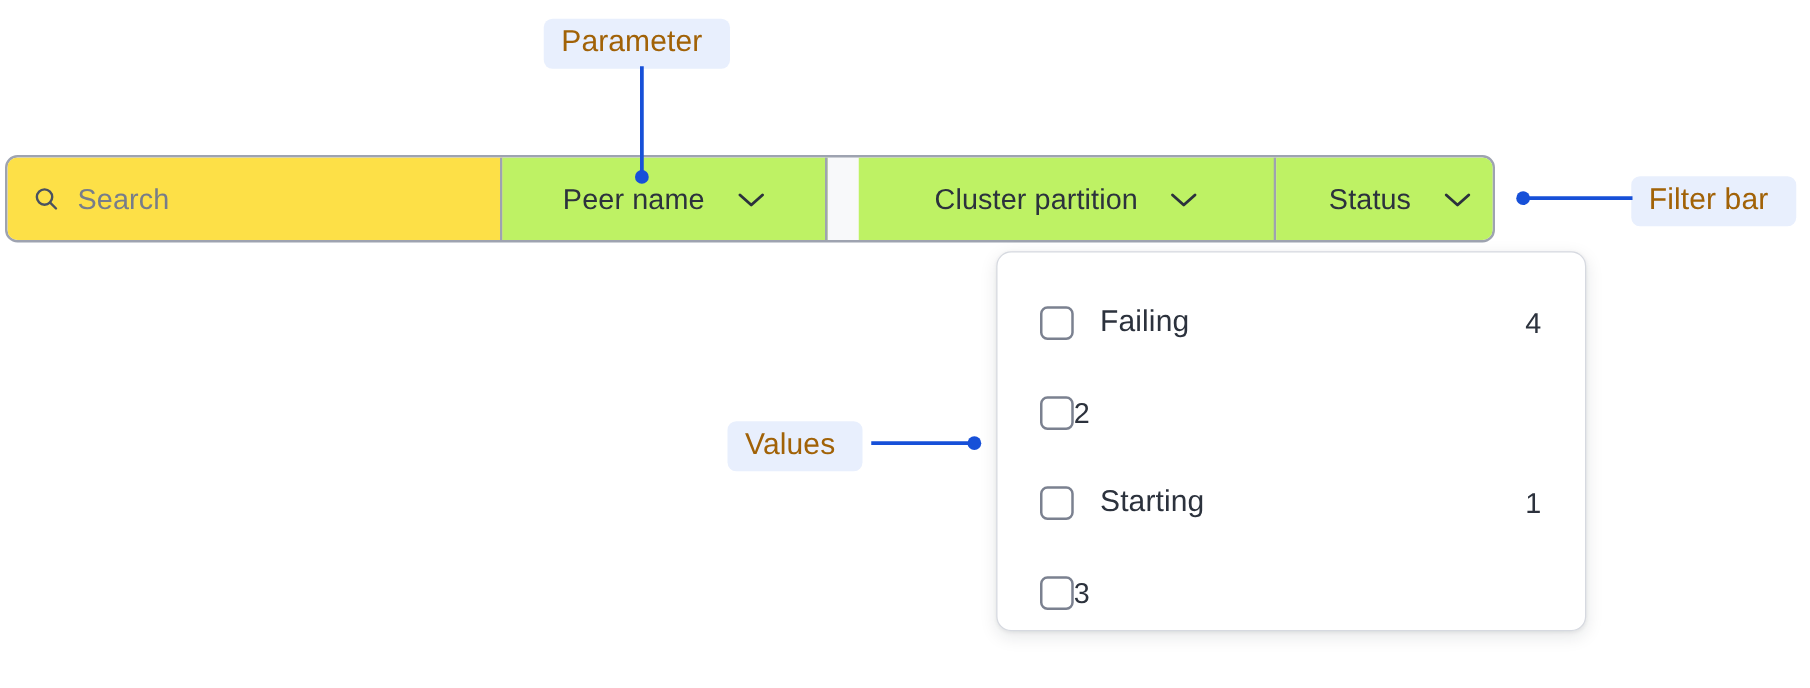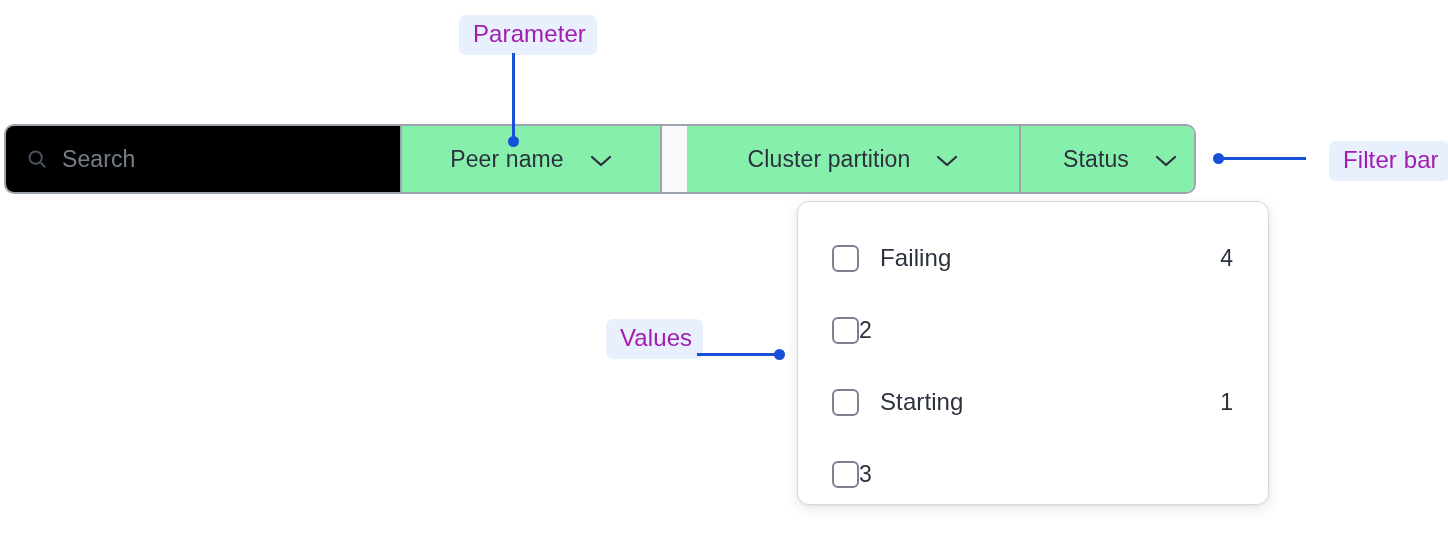--- a/index.html
+++ b/index.html
@@ -28,21 +28,21 @@
     align-items: stretch;
     border: 2px solid #9ea3b0;
     border-radius: 10px;
     background: #f8f9fa;
     overflow: hidden;
   }
 
   .search-cell {
     width: 396px;
     flex: 0 0 396px;
-    background: #000000;
+    background: #fde047;
     display: flex;
     align-items: center;
     gap: 14px;
     padding: 0 20px;
     box-sizing: border-box;
     border-right: 2px solid #9ea3b0;
   }
   .search-icon {
     flex: 0 0 auto;
     width: 22px;
@@ -51,21 +51,21 @@
     color: #4a5160;
   }
   .search-placeholder {
     font-size: 23px;
     color: #777d8a;
     letter-spacing: 0.1px;
     white-space: nowrap;
   }
 
   .dropdown-cell {
-    background: #86efac;
+    background: #bef264;
     display: flex;
     align-items: center;
     justify-content: center;
     gap: 26px;
     padding: 0 24px;
     box-sizing: border-box;
     border-right: 2px solid #9ea3b0;
     white-space: nowrap;
   }
   .dropdown-cell:last-child { border-right: none; }
@@ -128,32 +128,31 @@
     font-size: 23px;
     color: #2c323d;
     text-align: right;
     flex: 0 0 auto;
   }
 
   
   .anno-badge {
     position: absolute;
     background: #e8effd;
-    color: #a21caf;
+    color: #a16207;
     font-size: 24px;
     border-radius: 7px;
-    padding: 6px 11px 8px 14px;
+    padding: 6px 22px 8px 14px;
     white-space: nowrap;
     letter-spacing: 0.1px;
     line-height: 1.08;
-    margin-left: 24px;
   }
   .anno-parameter { left: 435px; top: 15px; }
   .anno-filterbar { left: 1305px; top: 141px; }
-  .anno-values    { left: 582px; top: 319px; }
+  .anno-values    { left: 582px; top: 337px; }
 
   .leader-v {
     position: absolute;
     width: 3px;
     background: #1750d8;
   }
   .leader-h {
     position: absolute;
     height: 3px;
     background: #1750d8;

